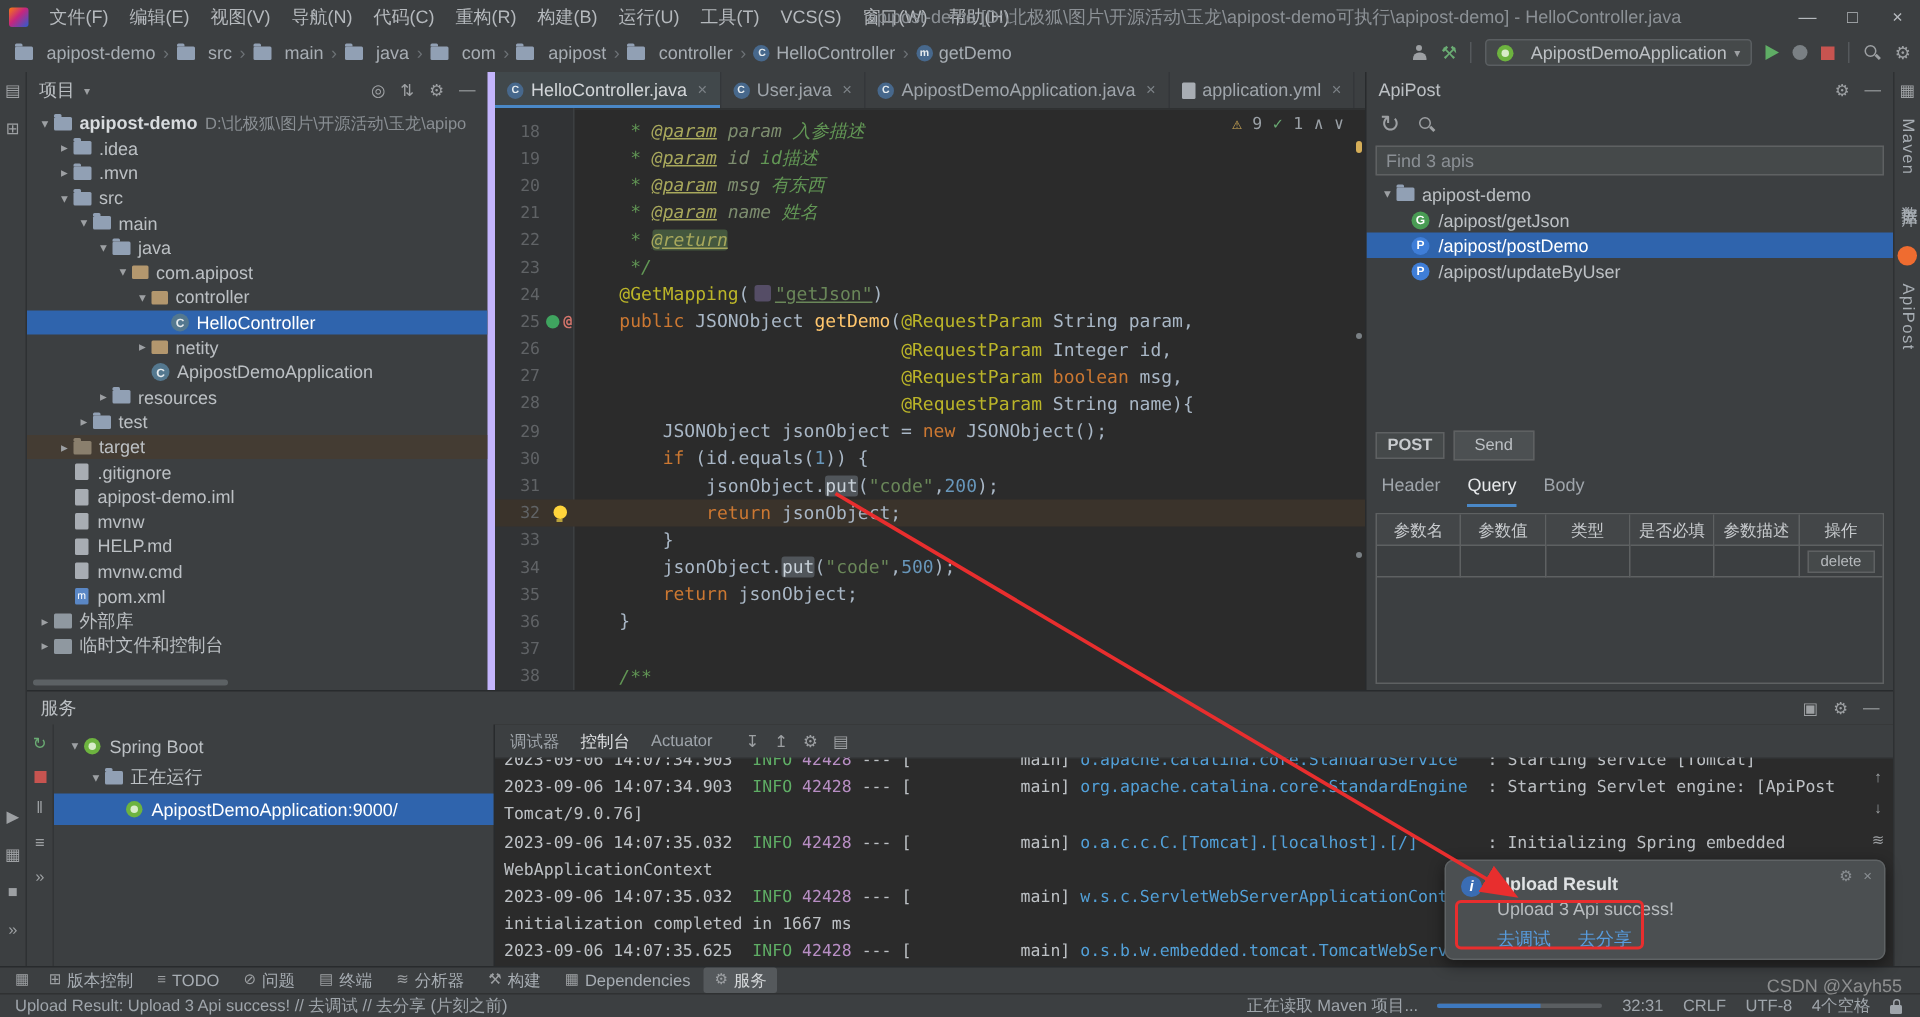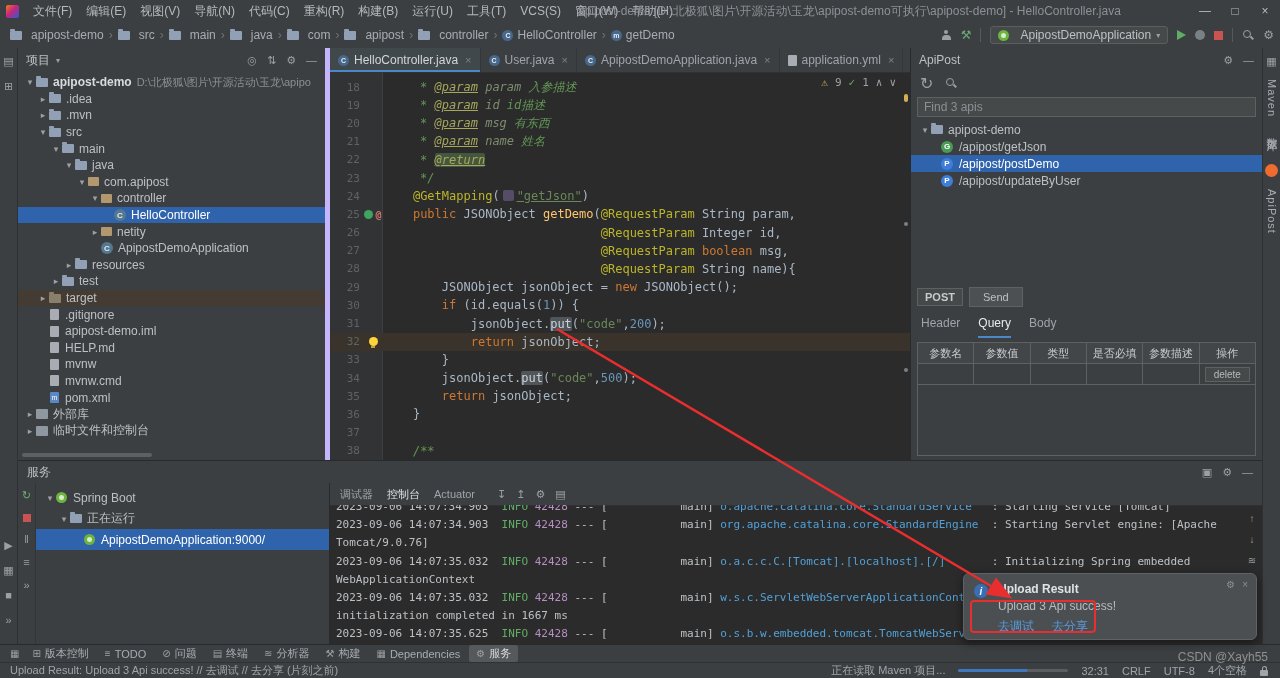--- a/index.html
+++ b/index.html
@@ -398,25 +398,25 @@
         <div class="tree-row" style="padding-left: 31px;">
           <span class="i-file"></span>
           <span class="tlabel">.gitignore</span>
         </div>
         <div class="tree-row" style="padding-left: 31px;">
           <span class="i-file"></span>
           <span class="tlabel">apipost-demo.iml</span>
         </div>
         <div class="tree-row" style="padding-left: 31px;">
           <span class="i-file"></span>
-          <span class="tlabel">HELP.md</span>
+          <span class="tlabel">mvnw</span>
         </div>
         <div class="tree-row" style="padding-left: 31px;">
           <span class="i-file"></span>
-          <span class="tlabel">mvnw</span>
+          <span class="tlabel">HELP.md</span>
         </div>
         <div class="tree-row" style="padding-left: 31px; align-items: center;">
           <span class="i-file"></span>
           <span class="tlabel">mvnw.cmd</span>
         </div>
         <div class="tree-row" style="padding-left: 31px;">
           <span class="i-maven">m</span>
           <span class="tlabel">pom.xml</span>
         </div>
         <div class="tree-row" style="padding-left: 6px;">
@@ -690,21 +690,21 @@
             <span class="con-tab">Actuator</span>
             <span class="con-ticons">
               <span>↧</span>
               <span>↥</span>
               <span>⚙</span>
               <span>▤</span>
             </span>
           </div>
         <div class="con-text" id="con-text">
             <div class="con-line"><span class="cl-t">2023-09-06 14:07:34.903  </span><span class="cl-i">INFO</span><span class="cl-p"> 42428</span><span class="cl-t"> --- [           main] </span><span class="cl-l">o.apache.catalina.core.StandardService</span><span class="cl-t">   : Starting service [Tomcat]</span></div>
-            <div class="con-line"><span class="cl-t">2023-09-06 14:07:34.903  </span><span class="cl-i">INFO</span><span class="cl-p"> 42428</span><span class="cl-t"> --- [           main] </span><span class="cl-l">org.apache.catalina.core.StandardEngine</span><span class="cl-t">  : Starting Servlet engine: [Apache</span></div>
+            <div class="con-line"><span class="cl-t">2023-09-06 14:07:34.903  </span><span class="cl-i">INFO</span><span class="cl-p"> 42428</span><span class="cl-t"> --- [           main] </span><span class="cl-l">org.apache.catalina.core.StandardEngine</span><span class="cl-t">  : Starting Servlet engine: [ApiPost</span></div>
             <div class="con-line"><span class="cl-t">Tomcat/9.0.76]</span></div>
             <div class="con-line"><span class="cl-t">2023-09-06 14:07:35.032  </span><span class="cl-i">INFO</span><span class="cl-p"> 42428</span><span class="cl-t"> --- [           main] </span><span class="cl-l">o.a.c.c.C.[Tomcat].[localhost].[/]</span><span class="cl-t">       : Initializing Spring embedded</span></div>
             <div class="con-line"><span class="cl-t">WebApplicationContext</span></div>
             <div class="con-line"><span class="cl-t">2023-09-06 14:07:35.032  </span><span class="cl-i">INFO</span><span class="cl-p"> 42428</span><span class="cl-t"> --- [           main] </span><span class="cl-l">w.s.c.ServletWebServerApplicationContext</span><span class="cl-t"> : Root WebApplicationContext: </span></div>
             <div class="con-line"><span class="cl-t">initialization completed in 1667 ms</span></div>
             <div class="con-line"><span class="cl-t">2023-09-06 14:07:35.625  </span><span class="cl-i">INFO</span><span class="cl-p"> 42428</span><span class="cl-t"> --- [           main] </span><span class="cl-l">o.s.b.w.embedded.tomcat.TomcatWebServer</span><span class="cl-t">  : Tomcat started on port(s): 9000</span></div>
           </div>
         <div class="con-right">
           <span>↑</span>
           <span>↓</span>

